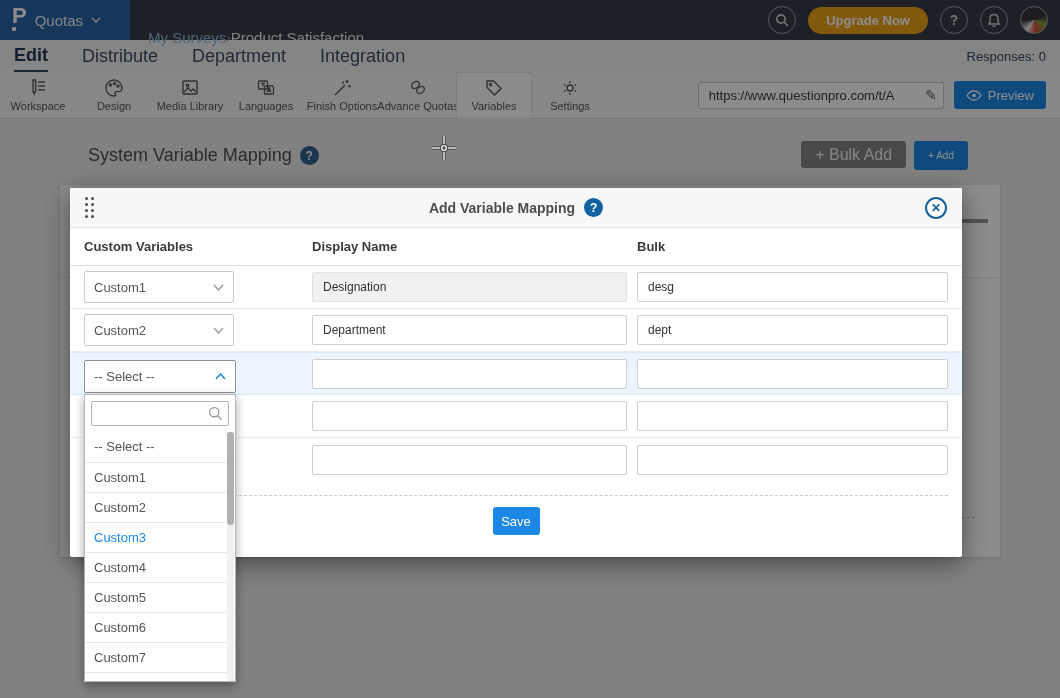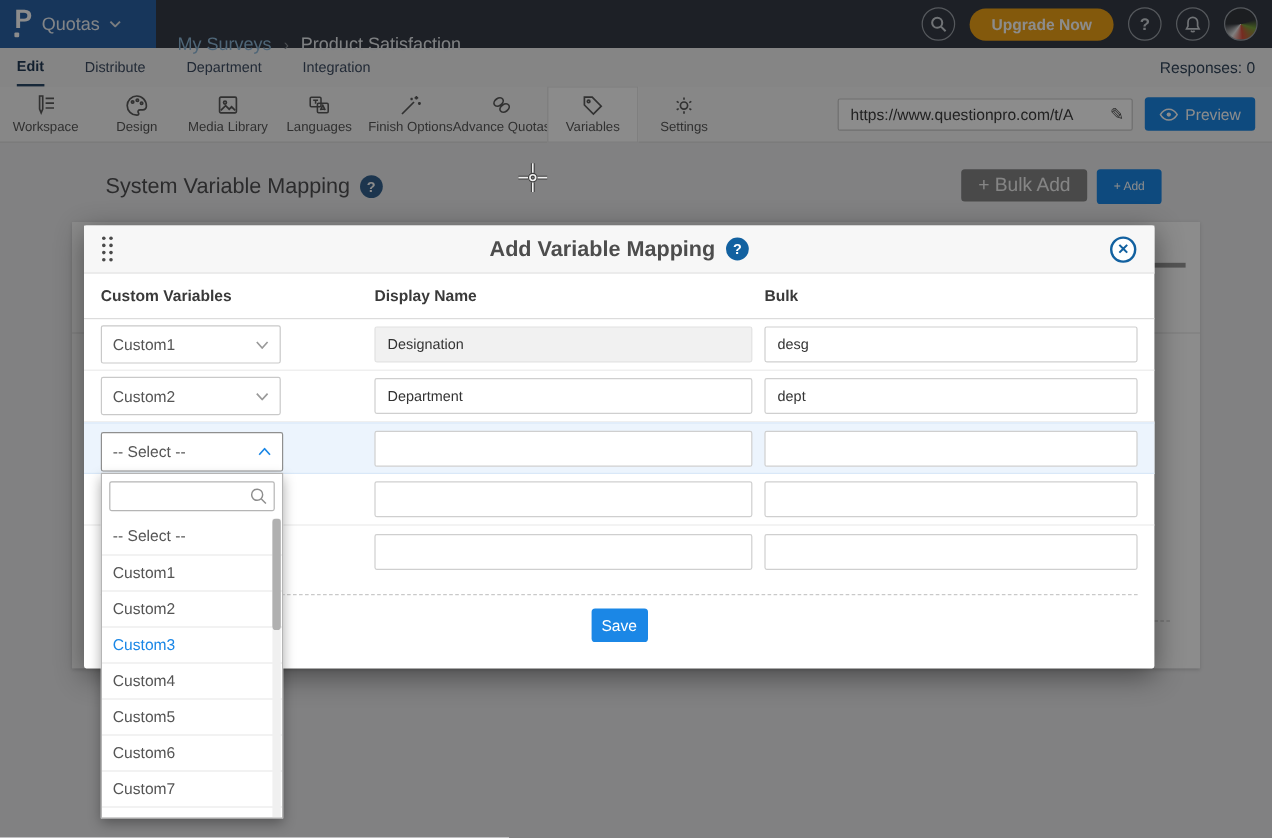--- a/index.html
+++ b/index.html
@@ -6,35 +6,35 @@
   html,body { width:1060px; height:698px; overflow:hidden; background:#ebebed;
     font-family:"Liberation Sans", sans-serif; }
   .page { position:relative; width:1060px; height:698px; }
 
   
   .topbar { position:relative; height:40px; background:#363b45; display:flex; align-items:center; }
   .brand { width:130px; height:40px; background:#2a63a7; display:flex; align-items:center; gap:8px; padding:0 12px; cursor:pointer; }
   .brand .plogo { font-weight:bold; color:#fff; font-size:22px; line-height:20px; position:relative; top:-2px;}
   .brand .plogo i { font-style:normal; display:block; width:4px; height:4px; background:#fff; border-radius:1px; margin-top:1px;}
   .brand .bname { color:#eef2f6; font-size:15px; }
-  .crumbs { display:flex; align-items:center; gap:10px; margin-left:18px; font-size:15px;margin-top:34px; }
+  .crumbs { display:flex; align-items:center; margin-left:18px; font-size:15px;margin-top:34px; }
   .crumb-link { color:#8fb9d9; cursor:pointer; }
   .crumb-sep { color:#8a8f96; font-size:13px; }
   .crumb-cur { color:#e7ebef; }
   .topbar-right { margin-left:auto; display:flex; align-items:center; gap:12px; padding-right:12px; }
   .cbtn { width:28px; height:28px; border-radius:50%; border:1.5px solid #9ba1a9; color:#cdd2d8;
     display:flex; align-items:center; justify-content:center; font-size:14px; font-weight:bold; cursor:pointer; background:transparent;}
   .upgrade { height:27px; padding:0 18px; border-radius:14px; background:#efa317; color:#fff;
     font-size:13px; font-weight:bold; display:flex; align-items:center; cursor:pointer; border:none;}
   .avatar { width:28px; height:28px; border-radius:50%; border:1.5px solid #9ba1a9; cursor:pointer;
     background:conic-gradient(#33373d 0 20%, #7aa33c 30%, #d94f3d 48%, #e8e8e8 60%, #33373d 75%); }
 
   
   .tabs { height:32px; background:#f2f2f3; display:flex; align-items:center; padding:0 14px; gap:34px; }
-  .tab { font-size:12px; color:#3f4e63; cursor:pointer; height:32px; display:flex; align-items:center; }
+  .tab { font-size:18px; color:#3f4e63; cursor:pointer; height:32px; display:flex; align-items:center; }
   .tab.active { color:#223a55; border-bottom:2px solid #2b4a68; font-weight:bold; }
   .responses { margin-left:auto; font-size:13px; color:#33475c; }
 
   
   .toolbar { height:47px; background:#f6f6f6; border-bottom:1px solid #d9d9d9; display:flex; align-items:center; }
   .tool { width:76px; height:47px; display:flex; flex-direction:column; align-items:center; justify-content:center; gap:2px; cursor:pointer; }
   .tool svg { display:block; }
   .tool .tlabel { font-size:11px; color:#585858; white-space:nowrap; }
   .tool.active { background:#fdfdfd; box-shadow:inset 0 0 0 1px #e3e3e3; }
   .urlbox { margin-left:auto; width:246px; height:27px; background:#fff; border:1px solid #c9c9c9; border-radius:2px;
@@ -60,21 +60,21 @@
   .panel .stub2 { position:absolute; left:0; right:0; top:92px; border-top:1px solid #e8e8e8; }
 
   
   .overlay { position:absolute; inset:0; background:rgba(0,0,0,.45); z-index:50; }
   .modal { position:absolute; left:70px; top:188px; width:892px; height:369px; background:#fff; z-index:60;
     box-shadow:0 6px 24px rgba(0,0,0,.45); border-radius:2px; }
   .mhead { height:40px; background:#f7f7f7; border-bottom:1px solid #e3e3e3; display:flex; align-items:center; padding:0 15px; position:relative;}
   .drag { display:grid; grid-template-columns:repeat(2,4px); grid-auto-rows:4px; gap:2px; cursor:grab; }
   .drag span { width:3px; height:3px; border-radius:50%; background:#4a4a4a; }
   .mtitle-wrap { position:absolute; left:0; right:0; display:flex; align-items:center; justify-content:center; gap:9px; pointer-events:none;}
-  .mtitle { font-size:18px; font-weight:bold; color:#4d4d4d; }
+  .mtitle { font-size:14px; font-weight:bold; color:#4d4d4d; }
   .help-blue { width:19px; height:19px; border-radius:50%; background:#1261a0; color:#fff; font-size:12px; font-weight:bold;
     display:inline-flex; align-items:center; justify-content:center; cursor:pointer; pointer-events:auto;}
   .mclose { margin-left:auto; width:22px; height:22px; border-radius:50%; border:2px solid #1261a0; color:#1261a0;
     display:flex; align-items:center; justify-content:center; font-size:12px; font-weight:bold; cursor:pointer; background:#fff;}
 
   .mgrid { display:grid; grid-template-columns:228px 325px 1fr; align-items:center; padding:0 14px; }
   .mcols { height:38px; border-bottom:1px solid #dcdcdc; }
   .mcols .col { font-size:13px; font-weight:bold; color:#3a3a3a; }
   .mrow { min-height:43px; border-bottom:1px solid #ececec; }
   .mrow.active { background:#ecf4fd; border-top:1px solid #d9e8f8; border-bottom:1px solid #d9e8f8; }

